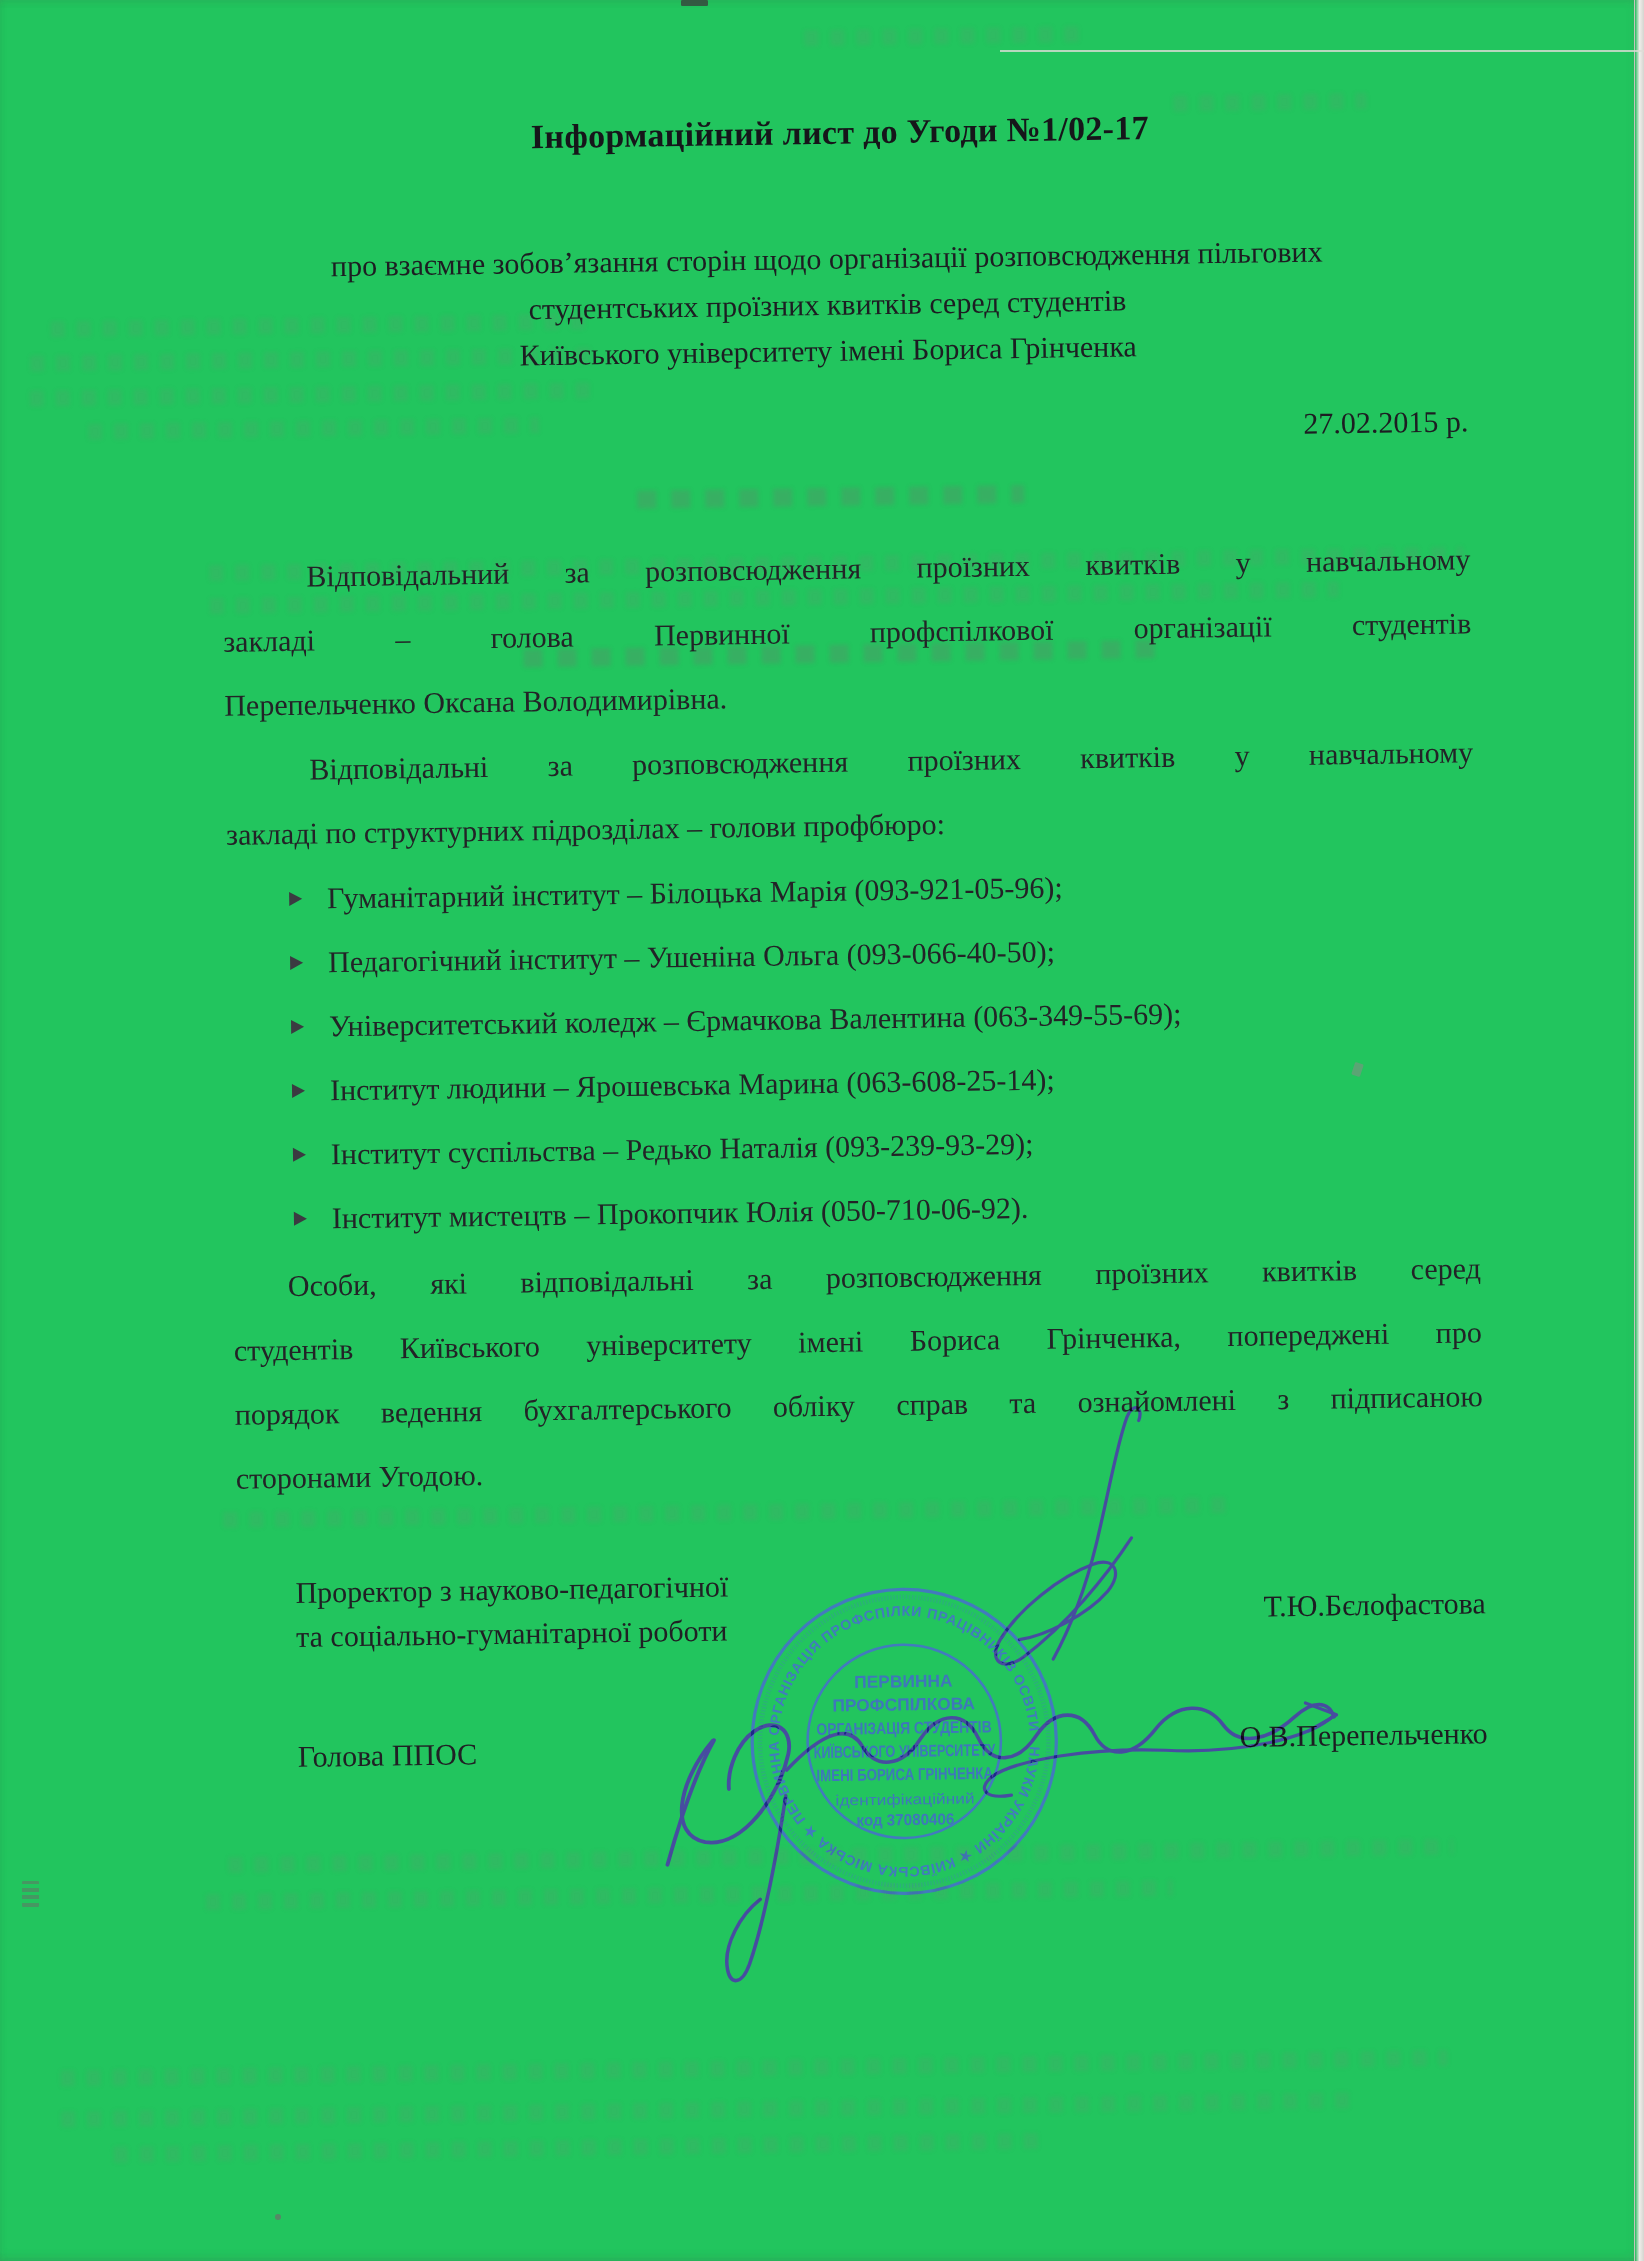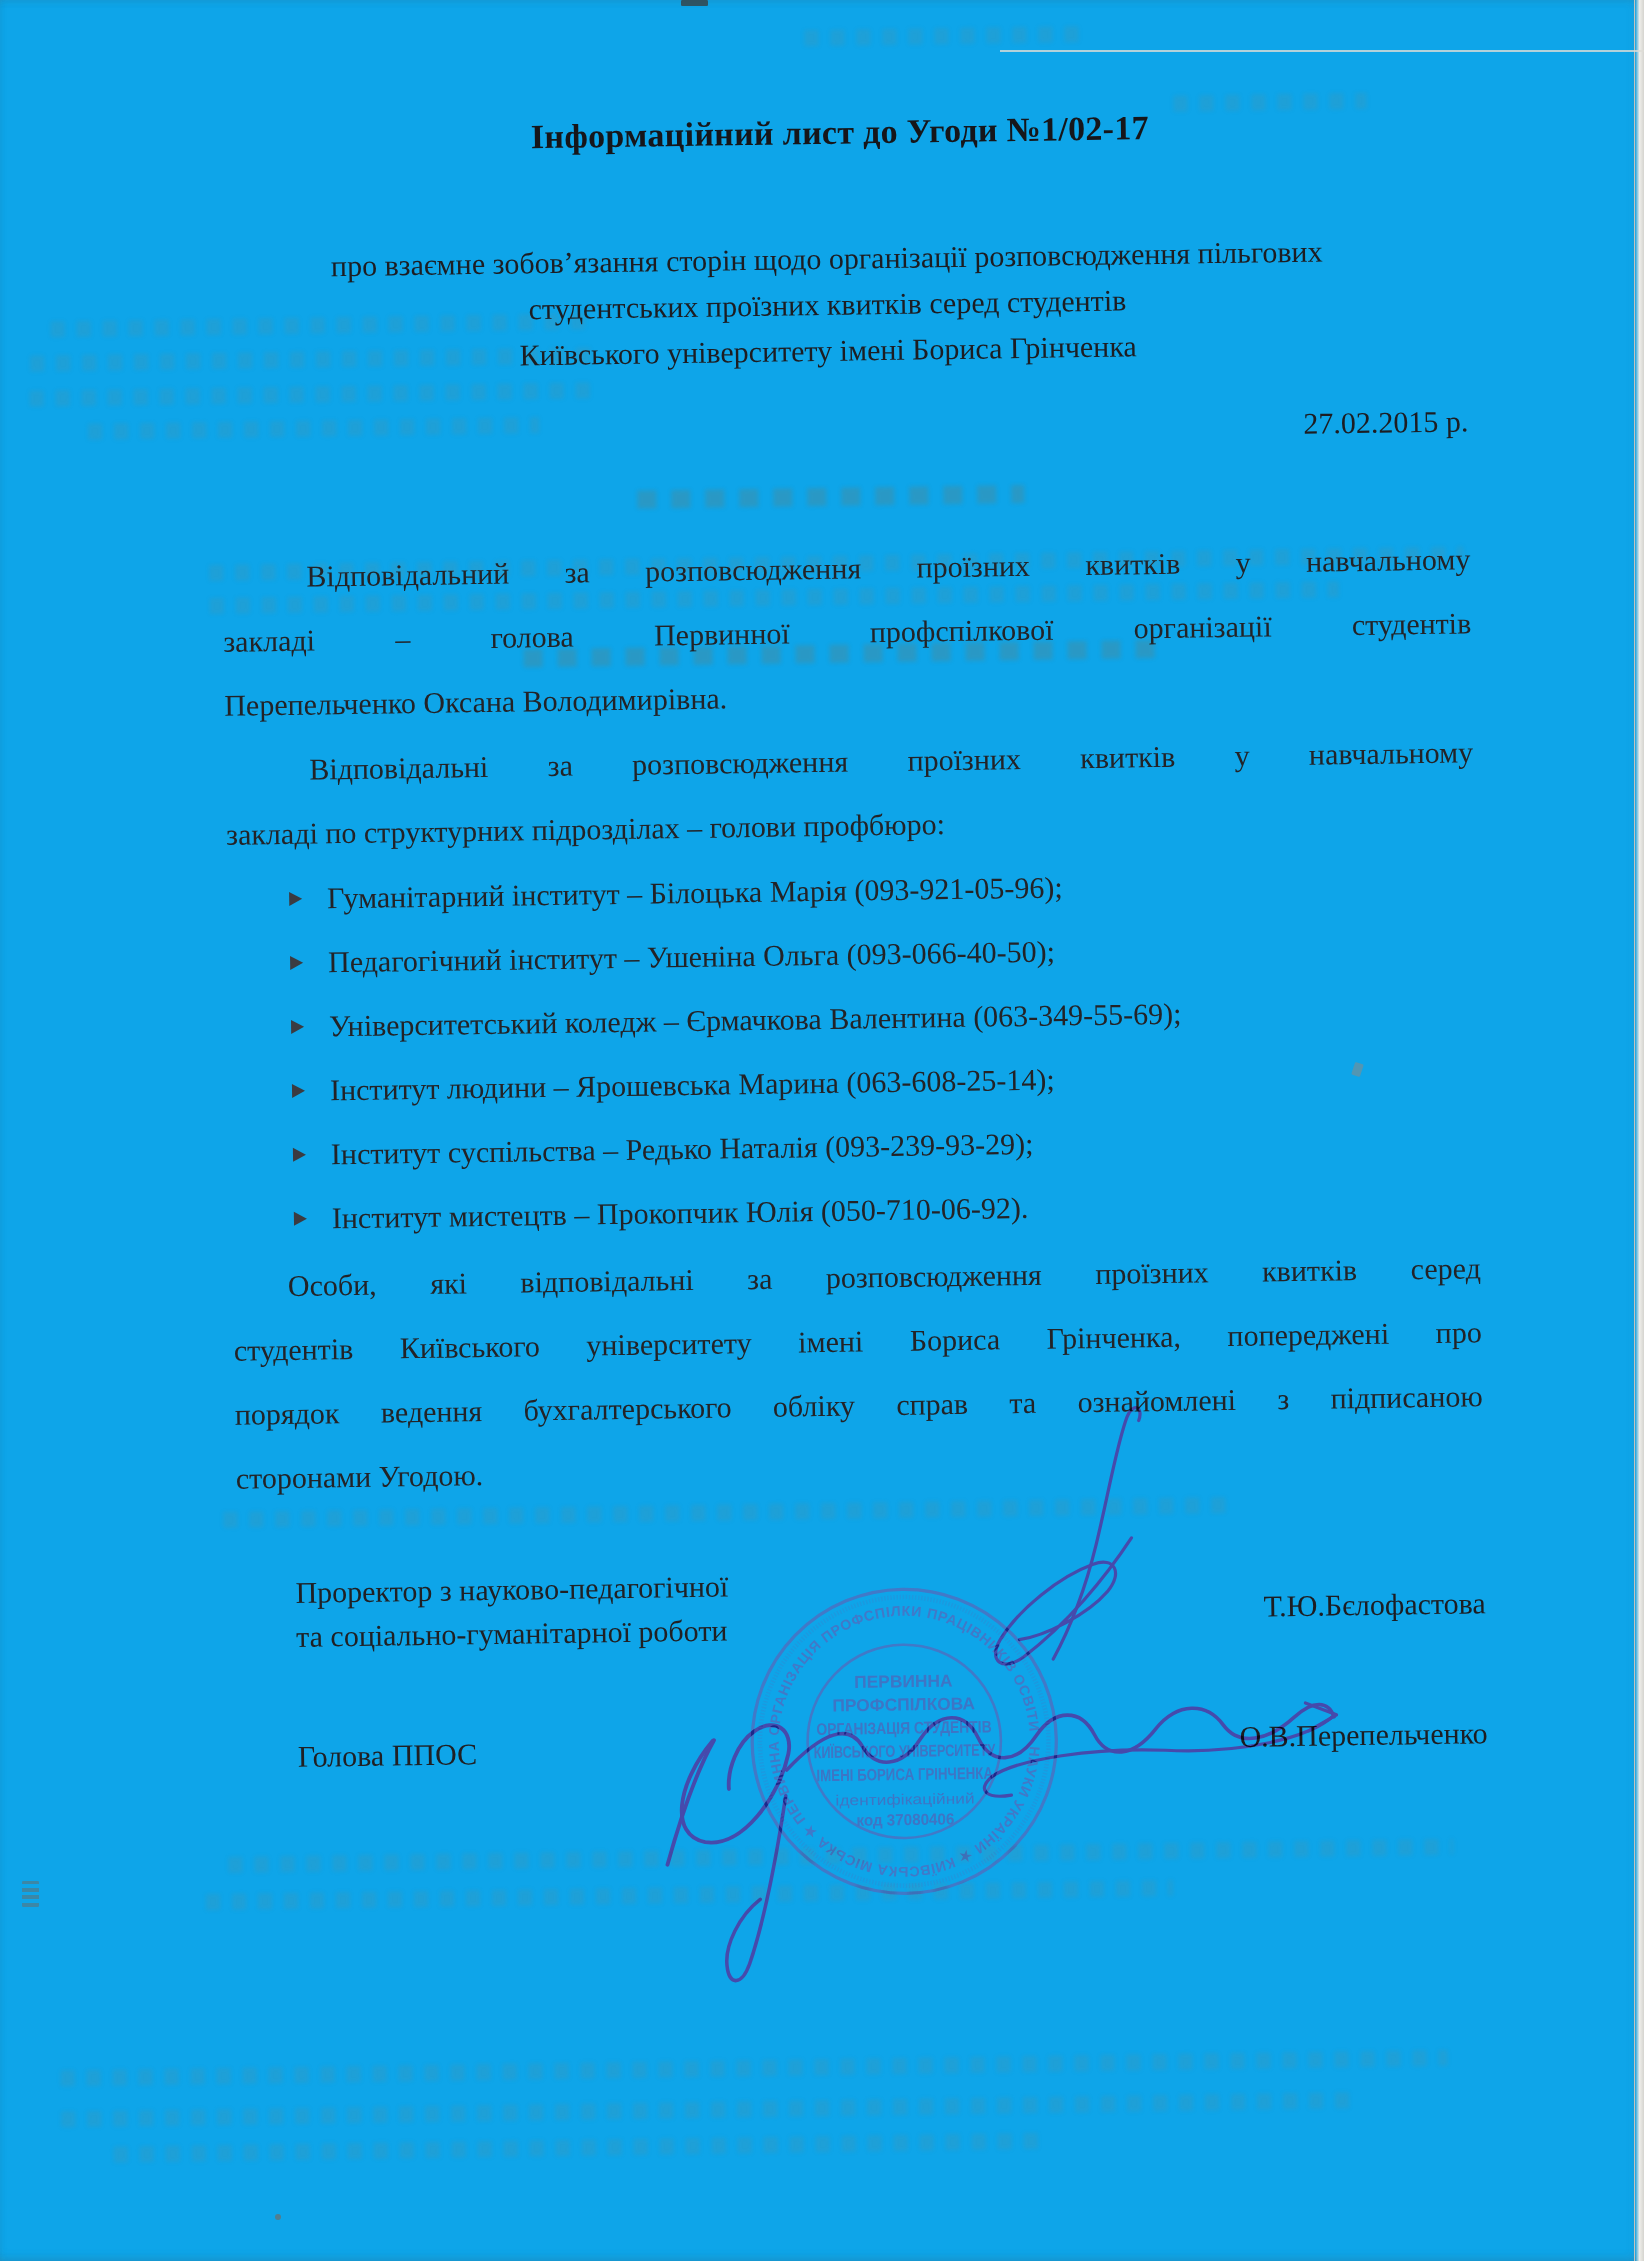--- a/index.html
+++ b/index.html
@@ -1,18 +1,18 @@
 <!DOCTYPE html>
 <html style="font-size:10.3px"><head>
 <meta charset="utf-8">
 <style>
   html,body{margin:0;padding:0;background:#e9e8e4;}
   .page{
     position:relative;width:1645px;height:2261px;overflow:hidden;
-    background:#0ea5e9;
+    background:#22c55e;
     box-shadow:inset -10.3px 0 13px -5.2px rgba(90,90,82,.28),
                inset 3.9px 0 9px -5.2px rgba(90,90,82,.12),
                inset 0 -7.7px 11.6px -6.4px rgba(90,90,82,.16),
                inset 0 6.4px 10.3px -7.7px rgba(90,90,82,.10);
     font-family:"Liberation Serif","DejaVu Serif",serif;color:#232327;
   }
   .content{position:absolute;inset:0;transform:rotate(-0.85deg);transform-origin:50% 45%;}
   .doc-title{
     position:absolute;top:114px;left:229px;width:1248px;text-align:center;
     font-size:34px;font-weight:bold;color:#16161a;letter-spacing:0.3px;

